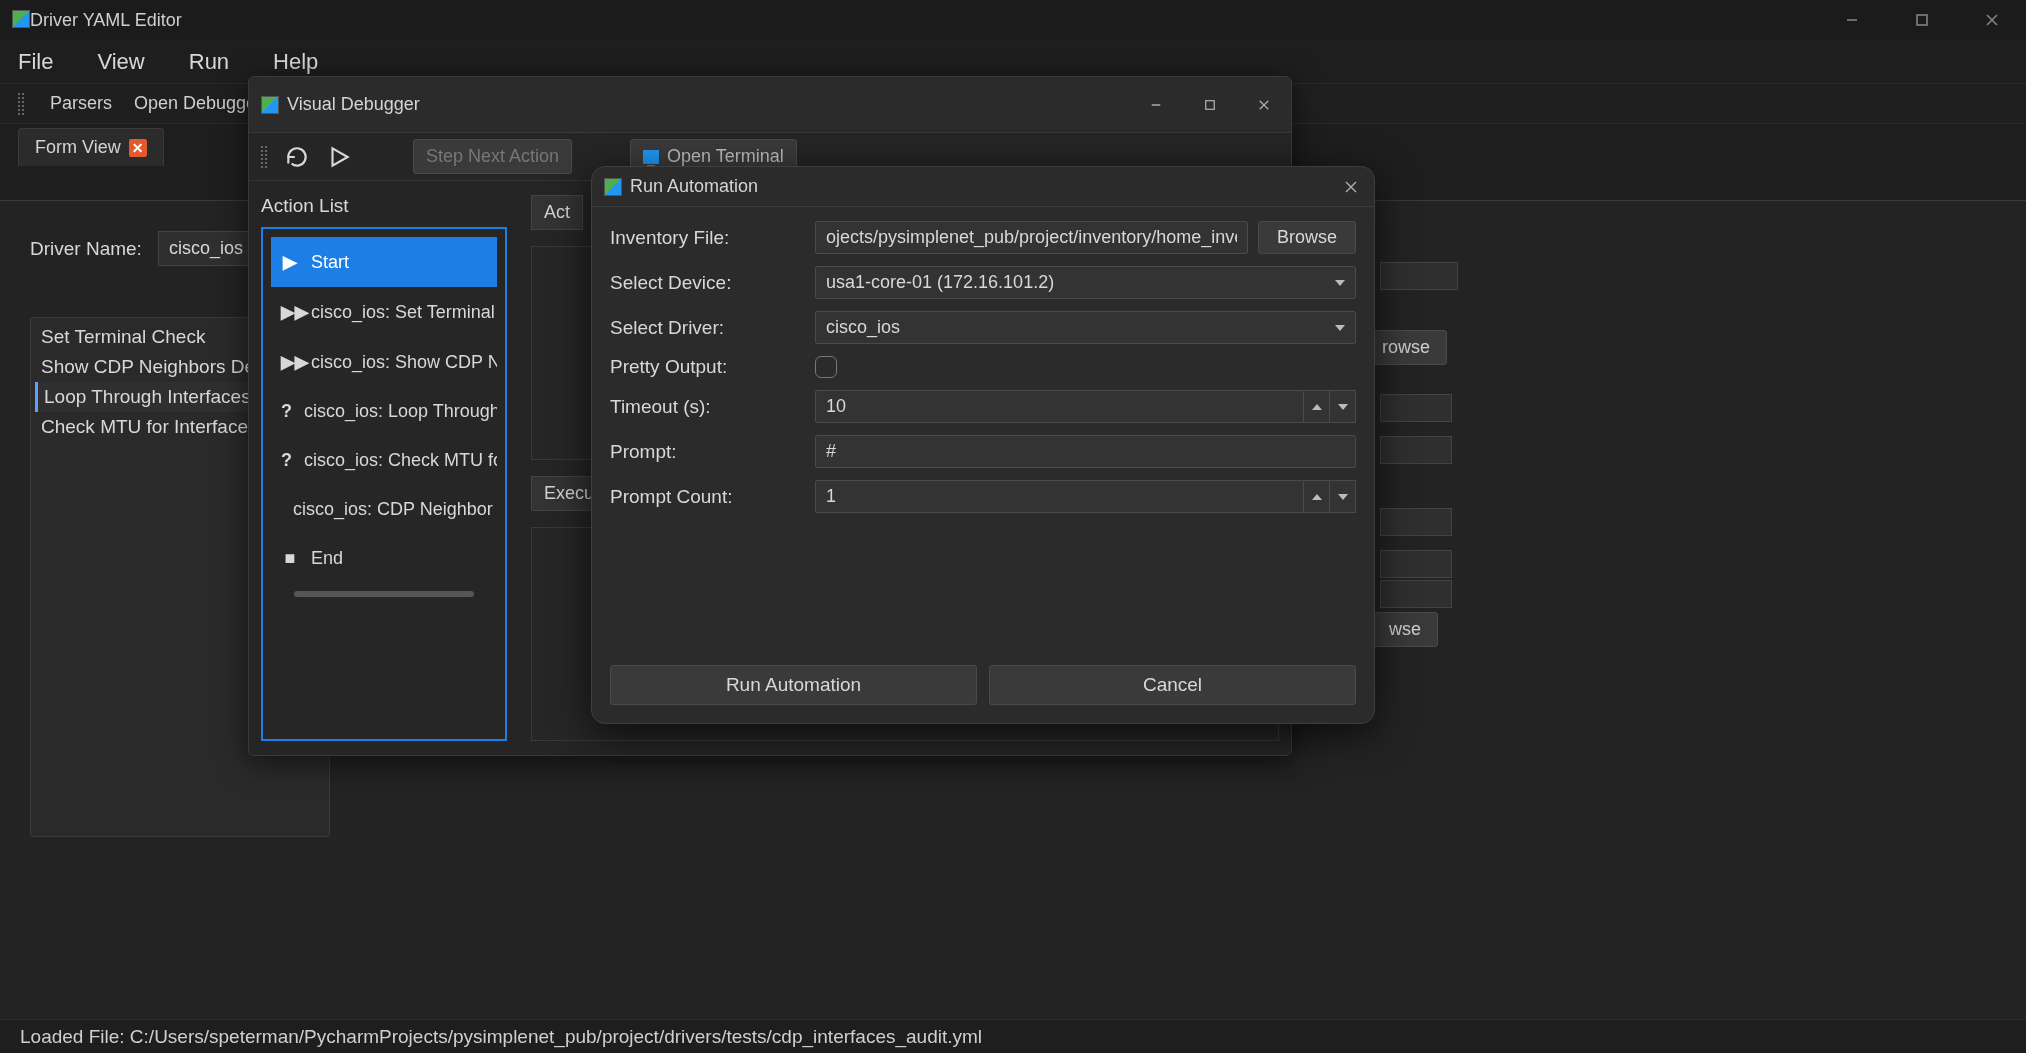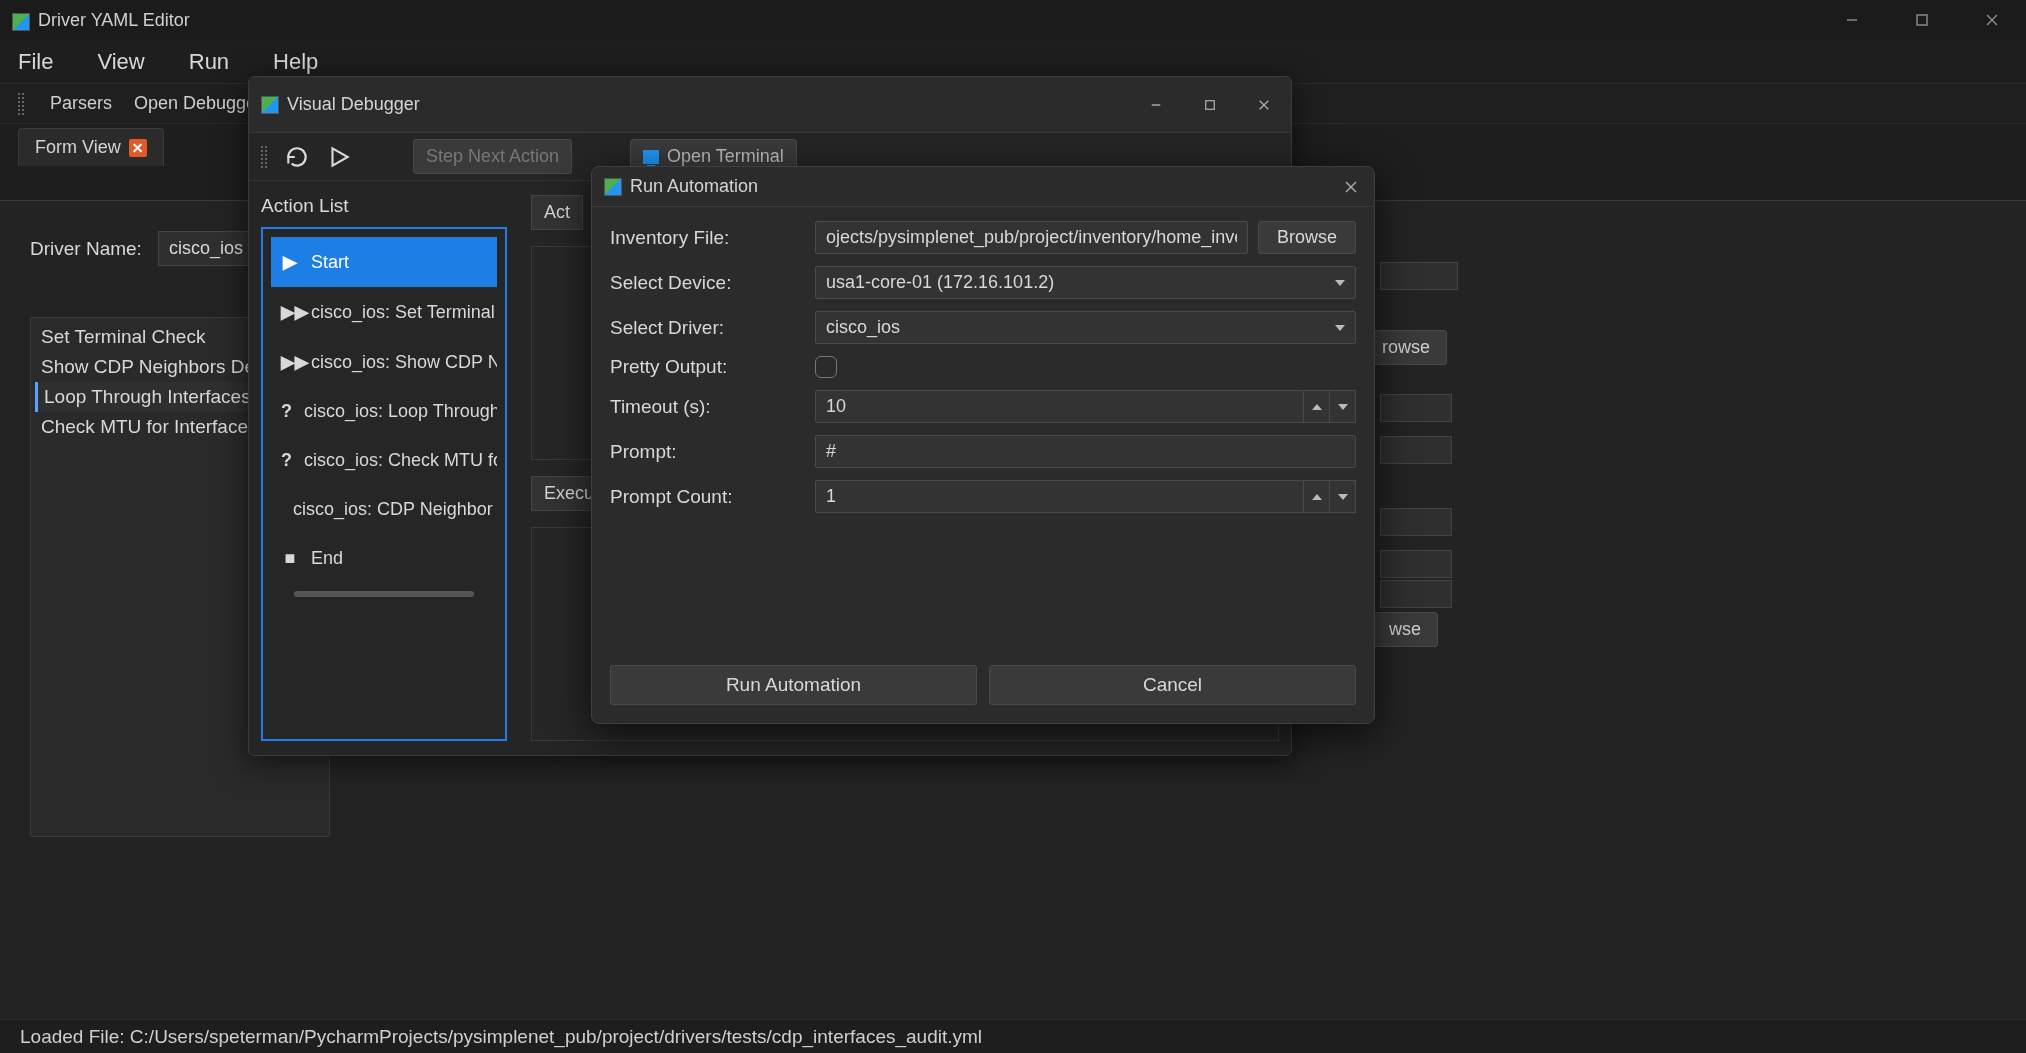--- a/index.html
+++ b/index.html
@@ -1,21 +1,21 @@
 <!DOCTYPE html>
 <html><head>
 <meta charset="utf-8">
 <style>
 * { margin: 0; padding: 0; box-sizing: border-box; font-family: "Segoe UI", Arial, sans-serif; }
 body { background: #1e1e1e; color: #d4d4d4; width: 2026px; height: 1053px; overflow: hidden; position: relative; font-size: 18px; }
 
 
 .main-window { position: absolute; inset: 0; background: #1e1e1e; display: flex; flex-direction: column; }
 .titlebar { height: 40px; background: #1b1b1b; display: flex; align-items: center; padding: 0 12px; justify-content: space-between; }
-.titlebar-left { display: flex; align-items: flex-end; gap: 8px; }
+.titlebar-left { display: flex; align-items: flex-start; }
 .titlebar-icon { width: 18px; height: 18px; background: linear-gradient(135deg,#4caf50 50%, #2196f3 50%); border:1px solid #555; }
 .titlebar-title { font-size: 18px; color: #cfcfcf; }
 .titlebar-buttons { display: flex; gap: 25px; align-items:center; }
 .win-btn { width: 45px; height: 30px; display:flex; align-items:center; justify-content:center; color:#888; }
 .win-btn svg { width: 14px; height: 14px; }
 
 .menubar { height: 44px; display:flex; align-items:center; padding: 0 18px; gap: 44px; border-bottom: 1px solid #2a2a2a; }
 .menu-item { color: #d8d8d8; font-size: 22px; }
 
 .toolbar { height: 40px; display:flex; align-items:center; padding: 0 18px; gap: 22px; border-bottom: 1px solid #2a2a2a; background:#1f1f1f; }
@@ -63,21 +63,21 @@
 
 .right-panes { flex:1; display:flex; flex-direction:column; padding:14px 12px; gap:16px;}
 .pane-tab { background:#333; border:1px solid #444; padding:6px 12px; width:fit-content; font-size:18px;}
 .pane-box { flex:1; border:1px solid #3a3a3a; background:#262626;}
 
 
 .bg-btn { position:absolute; background:#3a3a3a; border:1px solid #4a4a4a; color:#cfcfcf; padding:6px 16px; font-size:18px; border-radius:3px;}
 .bg-line { position:absolute; height:28px; background:#2f2f2f; border:1px solid #444;}
 
 
-.dialog { position:absolute; left:591px; top:166px; width:784px; height:558px; background:#2b2b2b; border:1px solid #3f3f3f; border-radius:8px; box-shadow: 0 10px 40px rgba(0,0,0,.7); display:flex; flex-direction:column;}
+.dialog { position:absolute; left:591px; top:166px; width:784px; height:558px; background:#2b2b2b; border:1px solid #3f3f3f; border-radius:14px; box-shadow: 0 10px 40px rgba(0,0,0,.7); display:flex; flex-direction:column;}
 .dlg-title { height:40px; display:flex; align-items:center; justify-content:space-between; padding:0 12px; border-bottom:1px solid #3a3a3a;}
 .dlg-title-left { display:flex; align-items:center; gap:8px;}
 .dlg-close { color:#aaa; width:22px; height:22px; display:flex;align-items:center;justify-content:center;}
 
 .dlg-body { flex:1; padding:14px 18px; display:flex; flex-direction:column; gap:12px;}
 .form-row { display:grid; grid-template-columns: 195px 1fr auto; gap:10px; align-items:center;}
 .form-row.two { grid-template-columns: 195px 1fr;}
 .fld-label { color:#d8d8d8; font-size:19px;}
 .fld-input { background:#333; border:1px solid #4a4a4a; color:#d8d8d8; padding:5px 10px; font-size:18px; width:100%; border-radius:2px;}
 .fld-select { background:#333; border:1px solid #4a4a4a; color:#d8d8d8; padding:5px 10px; font-size:18px; width:100%; border-radius:2px; display:flex; justify-content:space-between; align-items:center;}

